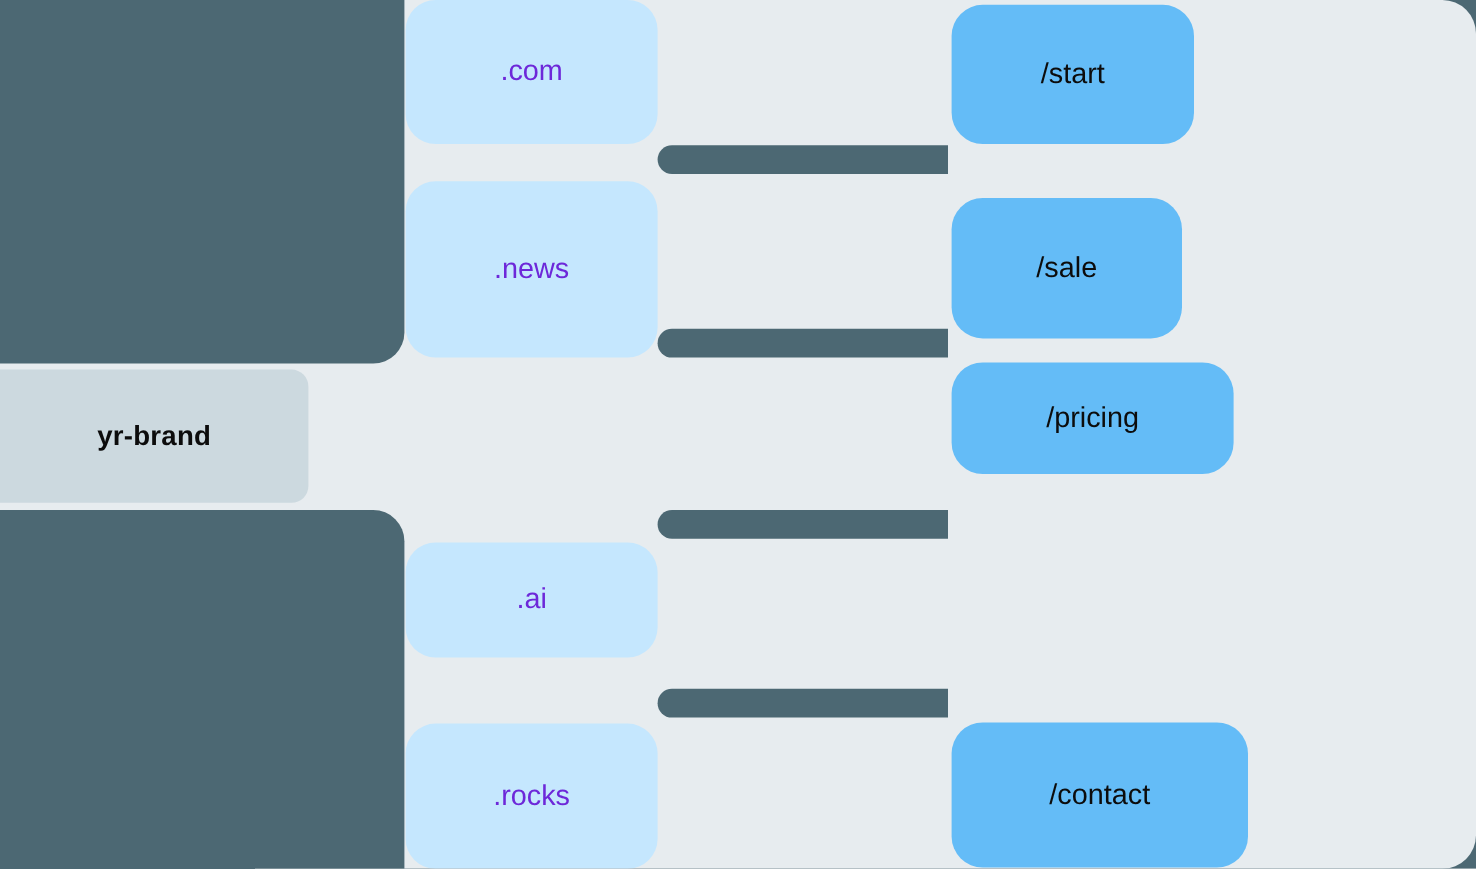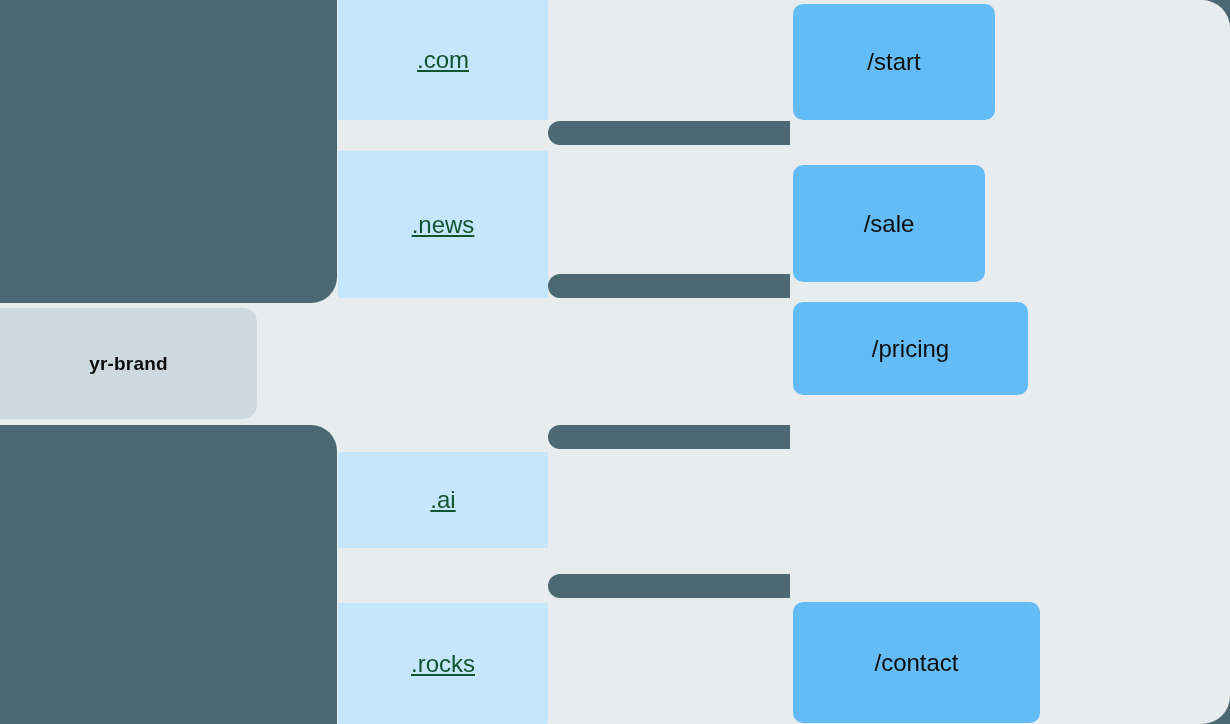--- a/index.html
+++ b/index.html
@@ -60,44 +60,43 @@
     left: 0;
     top: 308px;
     width: 257px;
     height: 111px;
     background: #CCD9DF;
     border-radius: 0 14px 14px 0;
     display: flex;
     align-items: center;
     justify-content: center;
     color: #0c0c0c;
-    font-size: 19px;
+    font-size: 23px;
     font-weight: bold;
     letter-spacing: 0.2px;
   }
   
   .tld-node {
     position: absolute;
     left: 338px;
     width: 210px;
     background: #C5E7FE;
-    border-radius: 2px;
+    border-radius: 25px;
     display: flex;
     align-items: center;
     justify-content: center;
-    color: #14532d;
+    color: #6d28d9;
     font-size: 24px;
-    text-decoration: underline;
   }
   
   .path-node {
     position: absolute;
     left: 793px;
     background: #64BCF7;
-    border-radius: 10px;
+    border-radius: 26px;
     display: flex;
     align-items: center;
     justify-content: center;
     color: #0c0c0c;
     font-size: 24px;
     padding: 0 42px;
     box-sizing: border-box;
     white-space: nowrap;
   }
 </style>

